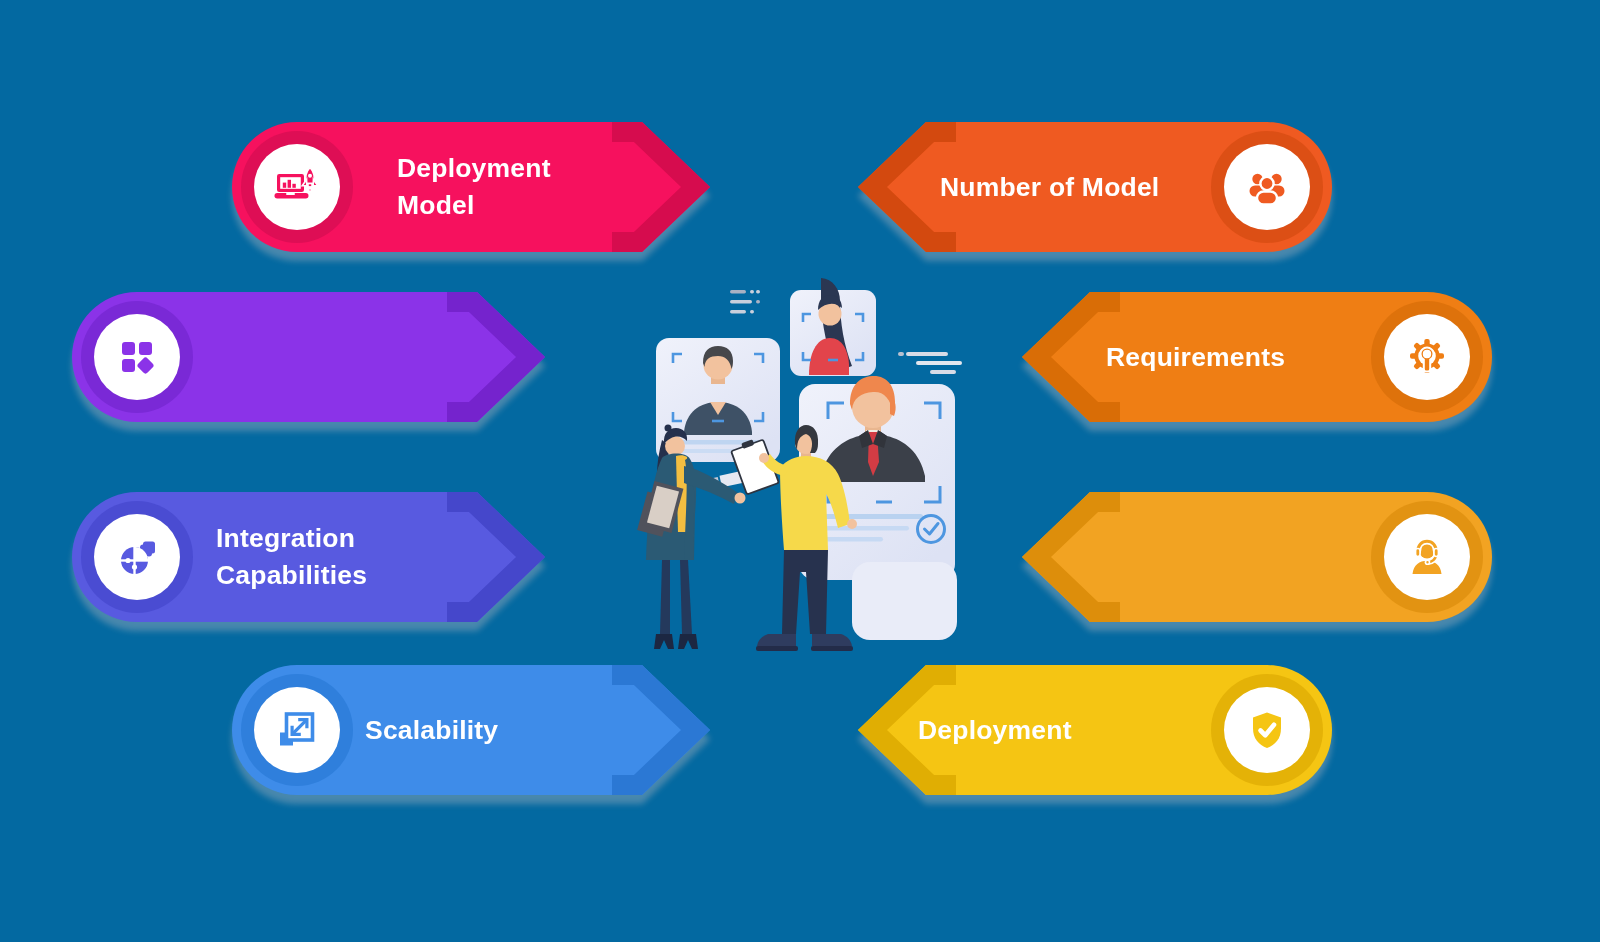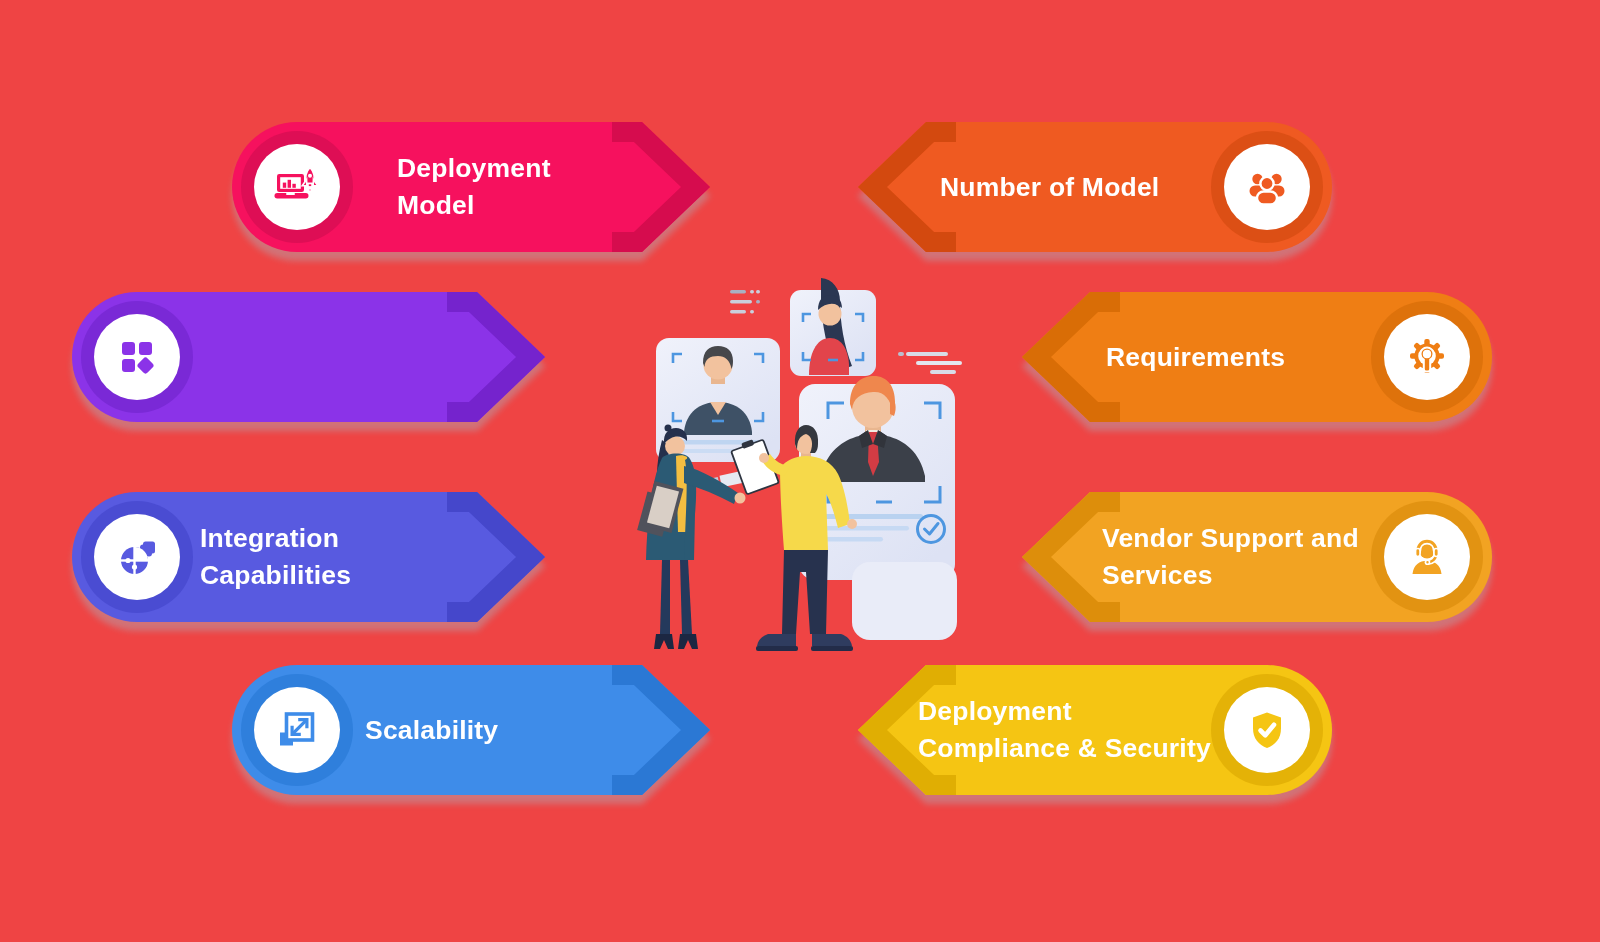--- a/index.html
+++ b/index.html
@@ -1,16 +1,16 @@
 <!DOCTYPE html>
 <html><head>
 <meta charset="utf-8">
 <style>
   html,body{margin:0;padding:0;background:#fff;}
-  .stage{position:relative;width:1600px;height:942px;background:#ef4444;overflow:hidden;
+  .stage{position:relative;width:1600px;height:942px;background:#0369a1;overflow:hidden;
          font-family:"Liberation Sans",sans-serif;}
   .banner{position:absolute;height:130px;}
   .banner svg.shape{position:absolute;left:0;top:0;overflow:visible;
          filter:drop-shadow(0 9px 3px rgba(170,178,190,.42));}
   .label{position:absolute;top:0;bottom:0;display:flex;flex-direction:column;justify-content:center;
          color:#fff;font-size:26.5px;font-weight:700;line-height:37px;letter-spacing:.2px;white-space:nowrap;}
   .label span{display:block;}
   .illus{position:absolute;left:600px;top:262px;width:400px;height:395px;}
 </style>
 </head>
@@ -97,21 +97,21 @@
         <g stroke="#fff" stroke-width="2.4" fill="none">
           <path d="M8,27.5 H35"></path>
           <path d="M21.5,14 V41"></path>
         </g>
         <g fill="#fff">
           <circle cx="15" cy="27.5" r="2.6"></circle>
           <circle cx="21.5" cy="34" r="2.6"></circle>
         </g>
       </g>
     </svg>
-    <div class="label" style="left:128px">
+    <div class="label" style="left:144px">
       <span>Integration</span>
       <span>Capabilities</span>
     </div>
   </div>
 
   <div class="banner" style="left:232px;top:665px;width:478px">
     <svg class="shape" width="478" height="130" viewBox="0 0 478 130">
       <defs>
           <clipPath id="cl3">
             <path d="M65,0 H410 L478,65 L410,130 H65 A65,65 0 0 1 65,0 Z"></path>
@@ -217,45 +217,40 @@
         <path d="M14.8,18.5 C14.8,12.2 18.8,8.2 24,8.2 C29.2,8.2 33.2,12.2 33.2,18.5" fill="none" stroke-width="3" stroke-linecap="round" stroke="#F2A322"></path>
         <path d="M33.2,20 C33.2,26.5 28.5,29.5 24.5,29.2" fill="none" stroke="#fff" stroke-width="5.5" stroke-linecap="round"></path>
         <path d="M33.2,20 C33.2,26.5 28.5,29.5 24.5,29.2" fill="none" stroke-width="2.6" stroke-linecap="round" stroke="#F2A322"></path>
         <g stroke="#fff" stroke-width="1.6" fill="#F2A322">
           <rect x="12.6" y="15.5" width="4.4" height="8" rx="2.2"></rect>
           <rect x="31" y="15.5" width="4.4" height="8" rx="2.2"></rect>
           <circle cx="24.5" cy="29.2" r="2"></circle>
         </g>
       </g>
     </svg>
-    <div class="label" style="left:80px">
-      <span>Vendor Support and</span>
-      <span>Services</span>
-    </div>
   </div>
 
   <div class="banner" style="left:858px;top:665px;width:474px">
     <svg class="shape" width="474" height="130" viewBox="0 0 474 130">
       <defs>
           <clipPath id="cl7">
             <path d="M68,0 H409 A65,65 0 0 1 409,130 H68 L0,65 Z"></path>
           </clipPath>
         </defs>
       <path d="M68,0 H409 A65,65 0 0 1 409,130 H68 L0,65 Z" fill="#F5C513"></path>
       <path d="M98,0 H68 L0,65 L68,130 H98" fill="none" stroke-width="40" clip-path="url(#cl7)" stroke="#E0AE03"></path>
       <circle cx="409" cy="65" r="56" fill="#E4B207"></circle>
       <circle cx="409" cy="65" r="43" fill="#ffffff"></circle>
       <g transform="translate(385,41)">
         <path d="M24,6.5 L38,11.5 V22.5 C38,32.5 32.4,38.9 24,42 C15.6,38.9 10,32.5 10,22.5 V11.5 Z" fill="#F5C513"></path>
         <path d="M17.5,24.5 L22.3,29.3 L31,18.8" fill="none" stroke="#fff" stroke-width="4.6" stroke-linecap="round" stroke-linejoin="round"></path>
       </g>
     </svg>
     <div class="label" style="left:60px">
       <span>Deployment</span>
-      <span>Compliance &amp; Security</span>
     </div>
   </div>
 
   <svg class="illus" viewBox="0 0 400 395">
     <defs>
       <linearGradient id="cardg" x1="0" y1="0" x2="0.7" y2="1">
         <stop offset="0" stop-color="#F0F2FB"></stop>
           <stop offset="1" stop-color="#DDE2F4"></stop>
       </linearGradient>
     </defs>

